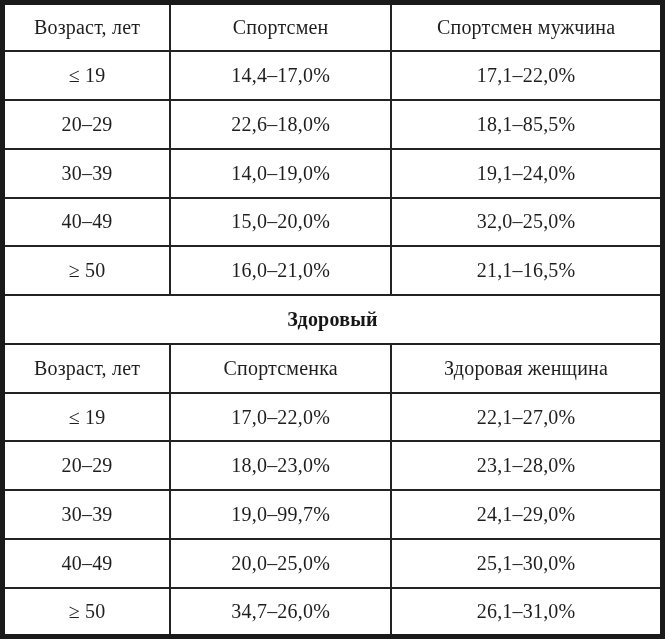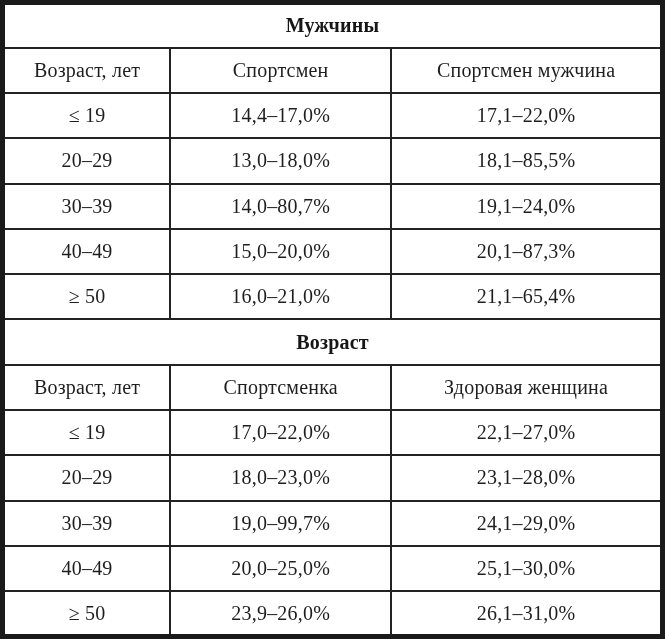--- a/index.html
+++ b/index.html
@@ -53,54 +53,51 @@
 
 <div class="page">
   <table class="fat-table">
     <colgroup>
       <col style="width:25.4%">
       <col style="width:33.5%">
       <col style="width:41.1%">
     </colgroup>
     <tbody id="table-body">
         <tr>
-          <td colspan="3" class="section-header">Мужчины</td>
-        </tr>
-        <tr>
           <td class="col-header">Возраст, лет</td>
           <td class="col-header">Спортсмен</td>
           <td class="col-header">Спортсмен мужчина</td>
         </tr>
         <tr>
           <td class="data-cell">≤ 19</td>
           <td class="data-cell">14,4–17,0%</td>
           <td class="data-cell">17,1–22,0%</td>
         </tr>
         <tr>
           <td class="data-cell">20–29</td>
-          <td class="data-cell">13,0–18,0%</td>
+          <td class="data-cell">22,6–18,0%</td>
           <td class="data-cell">18,1–85,5%</td>
         </tr>
         <tr>
           <td class="data-cell">30–39</td>
-          <td class="data-cell">14,0–80,7%</td>
+          <td class="data-cell">14,0–19,0%</td>
           <td class="data-cell">19,1–24,0%</td>
         </tr>
         <tr>
           <td class="data-cell">40–49</td>
           <td class="data-cell">15,0–20,0%</td>
-          <td class="data-cell">20,1–87,3%</td>
+          <td class="data-cell">32,0–25,0%</td>
         </tr>
         <tr>
           <td class="data-cell">≥ 50</td>
           <td class="data-cell">16,0–21,0%</td>
-          <td class="data-cell">21,1–65,4%</td>
+          <td class="data-cell">21,1–16,5%</td>
         </tr>
         <tr>
-          <td colspan="3" class="section-header">Возраст</td>
+          <td colspan="3" class="section-header">Здоровый</td>
         </tr>
         <tr>
           <td class="col-header">Возраст, лет</td>
           <td class="col-header">Спортсменка</td>
           <td class="col-header">Здоровая женщина</td>
         </tr>
         <tr>
           <td class="data-cell">≤ 19</td>
           <td class="data-cell">17,0–22,0%</td>
           <td class="data-cell">22,1–27,0%</td>
@@ -115,18 +112,18 @@
           <td class="data-cell">19,0–99,7%</td>
           <td class="data-cell">24,1–29,0%</td>
         </tr>
         <tr>
           <td class="data-cell">40–49</td>
           <td class="data-cell">20,0–25,0%</td>
           <td class="data-cell">25,1–30,0%</td>
         </tr>
         <tr>
           <td class="data-cell">≥ 50</td>
-          <td class="data-cell">23,9–26,0%</td>
+          <td class="data-cell">34,7–26,0%</td>
           <td class="data-cell">26,1–31,0%</td>
         </tr>
       </tbody>
   </table>
 </div>
 
 </body></html>

